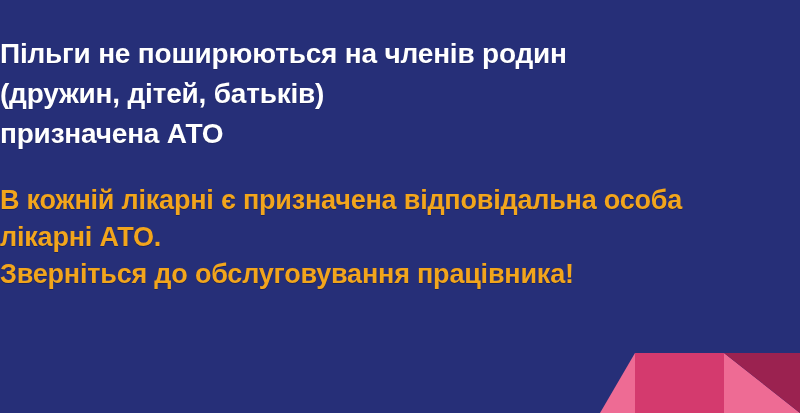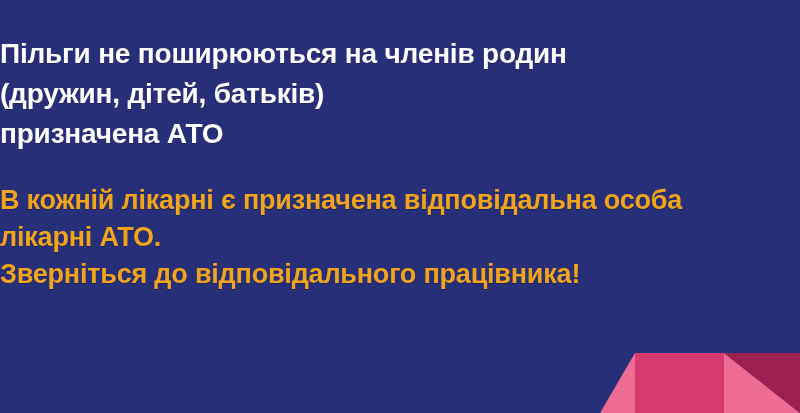--- a/index.html
+++ b/index.html
@@ -80,21 +80,21 @@
 
   <div class="text-block" id="white-block">
     <span class="line">Пільги не поширюються на членів родин</span>
     <span class="line">(дружин, дітей, батьків)</span>
     <span class="line">призначена АТО</span>
   </div>
 
   <div class="text-block" id="gold-block">
     <span class="line">В кожній лікарні є призначена відповідальна особа</span>
     <span class="line">лікарні АТО.</span>
-    <span class="line">Звернiться до відповідального працівника!</span>
+    <span class="line">Звернiться до обслуговування працівника!</span>
   </div>
 
   <div id="corner-decoration">
     <svg viewBox="0 0 200 70" xmlns="http://www.w3.org/2000/svg" aria-hidden="true">
 
       <polygon points="35,10 35,70 0,70" fill="#EE6B94"></polygon>
 
       <polygon points="35,10 124,10 124,70 35,70" fill="#D43A6E"></polygon>
 
       <polygon points="124,10 200,70 124,70" fill="#EE6B94"></polygon>

